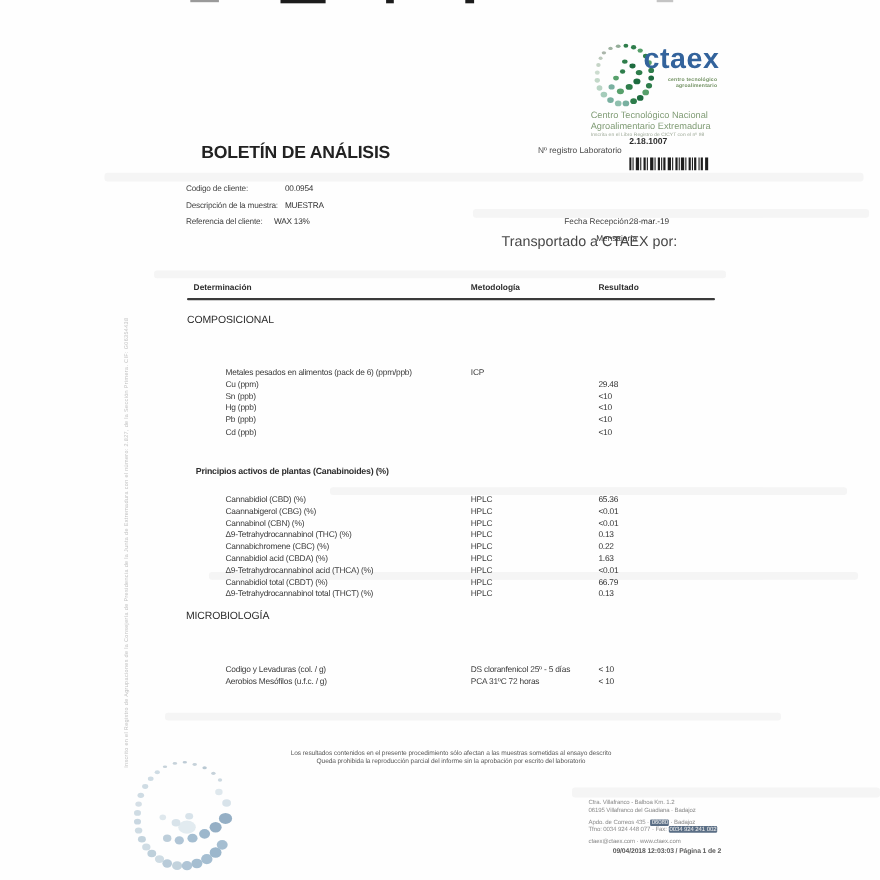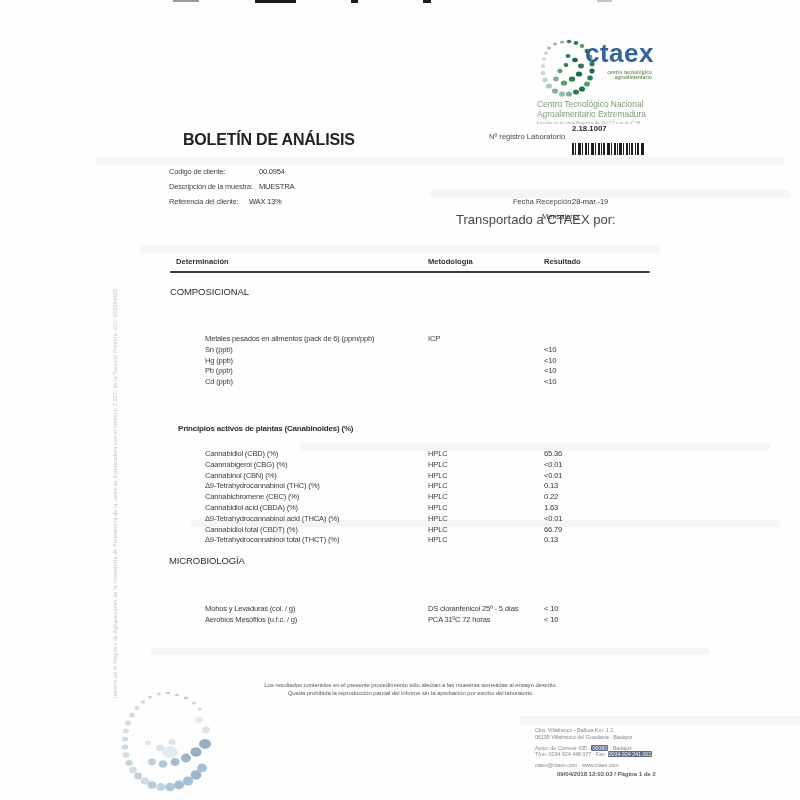--- a/index.html
+++ b/index.html
@@ -196,20 +196,25 @@
 
   <div class="abs section-title nowrap" style="left:170px;top:286px;">COMPOSICIONAL</div>
 
   <div class="rows-block" style="top:334px;">
     <div class="trow">
       <span class="cl nowrap">Metales pesados en alimentos (pack de 6) (ppm/ppb)</span>
       <span class="cm nowrap">ICP</span>
       <span class="cr nowrap"></span>
     </div>
     <div class="trow">
+      <span class="cl nowrap">Cu (ppm)</span>
+      <span class="cm nowrap"></span>
+      <span class="cr nowrap">29.48</span>
+    </div>
+    <div class="trow">
       <span class="cl nowrap">Sn (ppb)</span>
       <span class="cm nowrap"></span>
       <span class="cr nowrap">&lt;10</span>
     </div>
     <div class="trow">
       <span class="cl nowrap">Hg (ppb)</span>
       <span class="cm nowrap"></span>
       <span class="cr nowrap">&lt;10</span>
     </div>
     <div class="trow">
@@ -271,21 +276,21 @@
       <span class="cl nowrap">Δ9-Tetrahydrocannabinol total (THCT) (%)</span>
       <span class="cm nowrap">HPLC</span>
       <span class="cr nowrap">0.13</span>
     </div>
   </div>
 
   <div class="abs section-title nowrap" style="left:169px;top:555px;">MICROBIOLOGÍA</div>
 
   <div class="rows-block" style="top:604px;">
     <div class="trow">
-      <span class="cl nowrap">Mohos y Levaduras (col. / g)</span>
+      <span class="cl nowrap">Codigo y Levaduras (col. / g)</span>
       <span class="cm nowrap">DS cloranfenicol 25º - 5 días</span>
       <span class="cr nowrap">&lt; 10</span>
     </div>
     <div class="trow">
       <span class="cl nowrap">Aerobios Mesófilos (u.f.c. / g)</span>
       <span class="cm nowrap">PCA 31ºC 72 horas</span>
       <span class="cr nowrap">&lt; 10</span>
     </div>
   </div>
 

